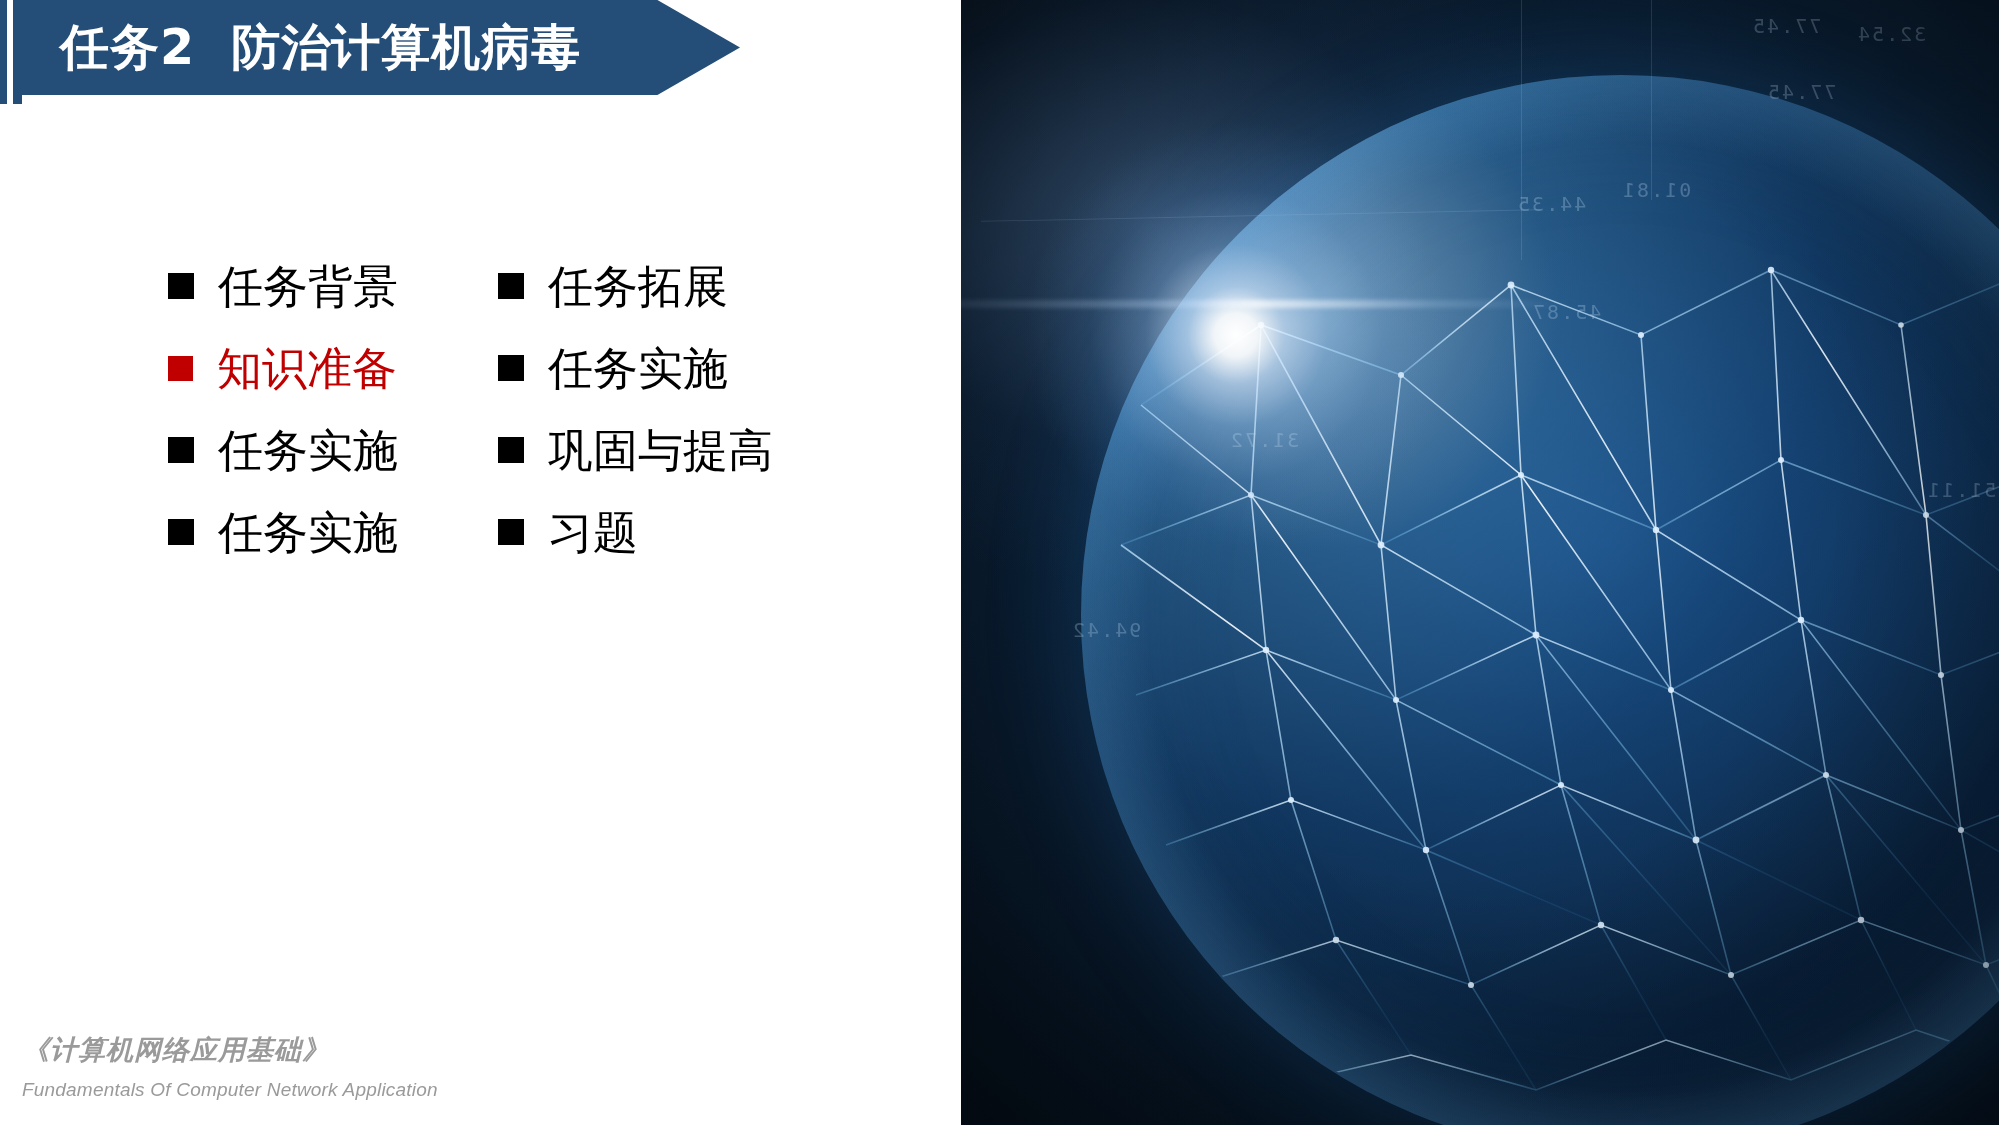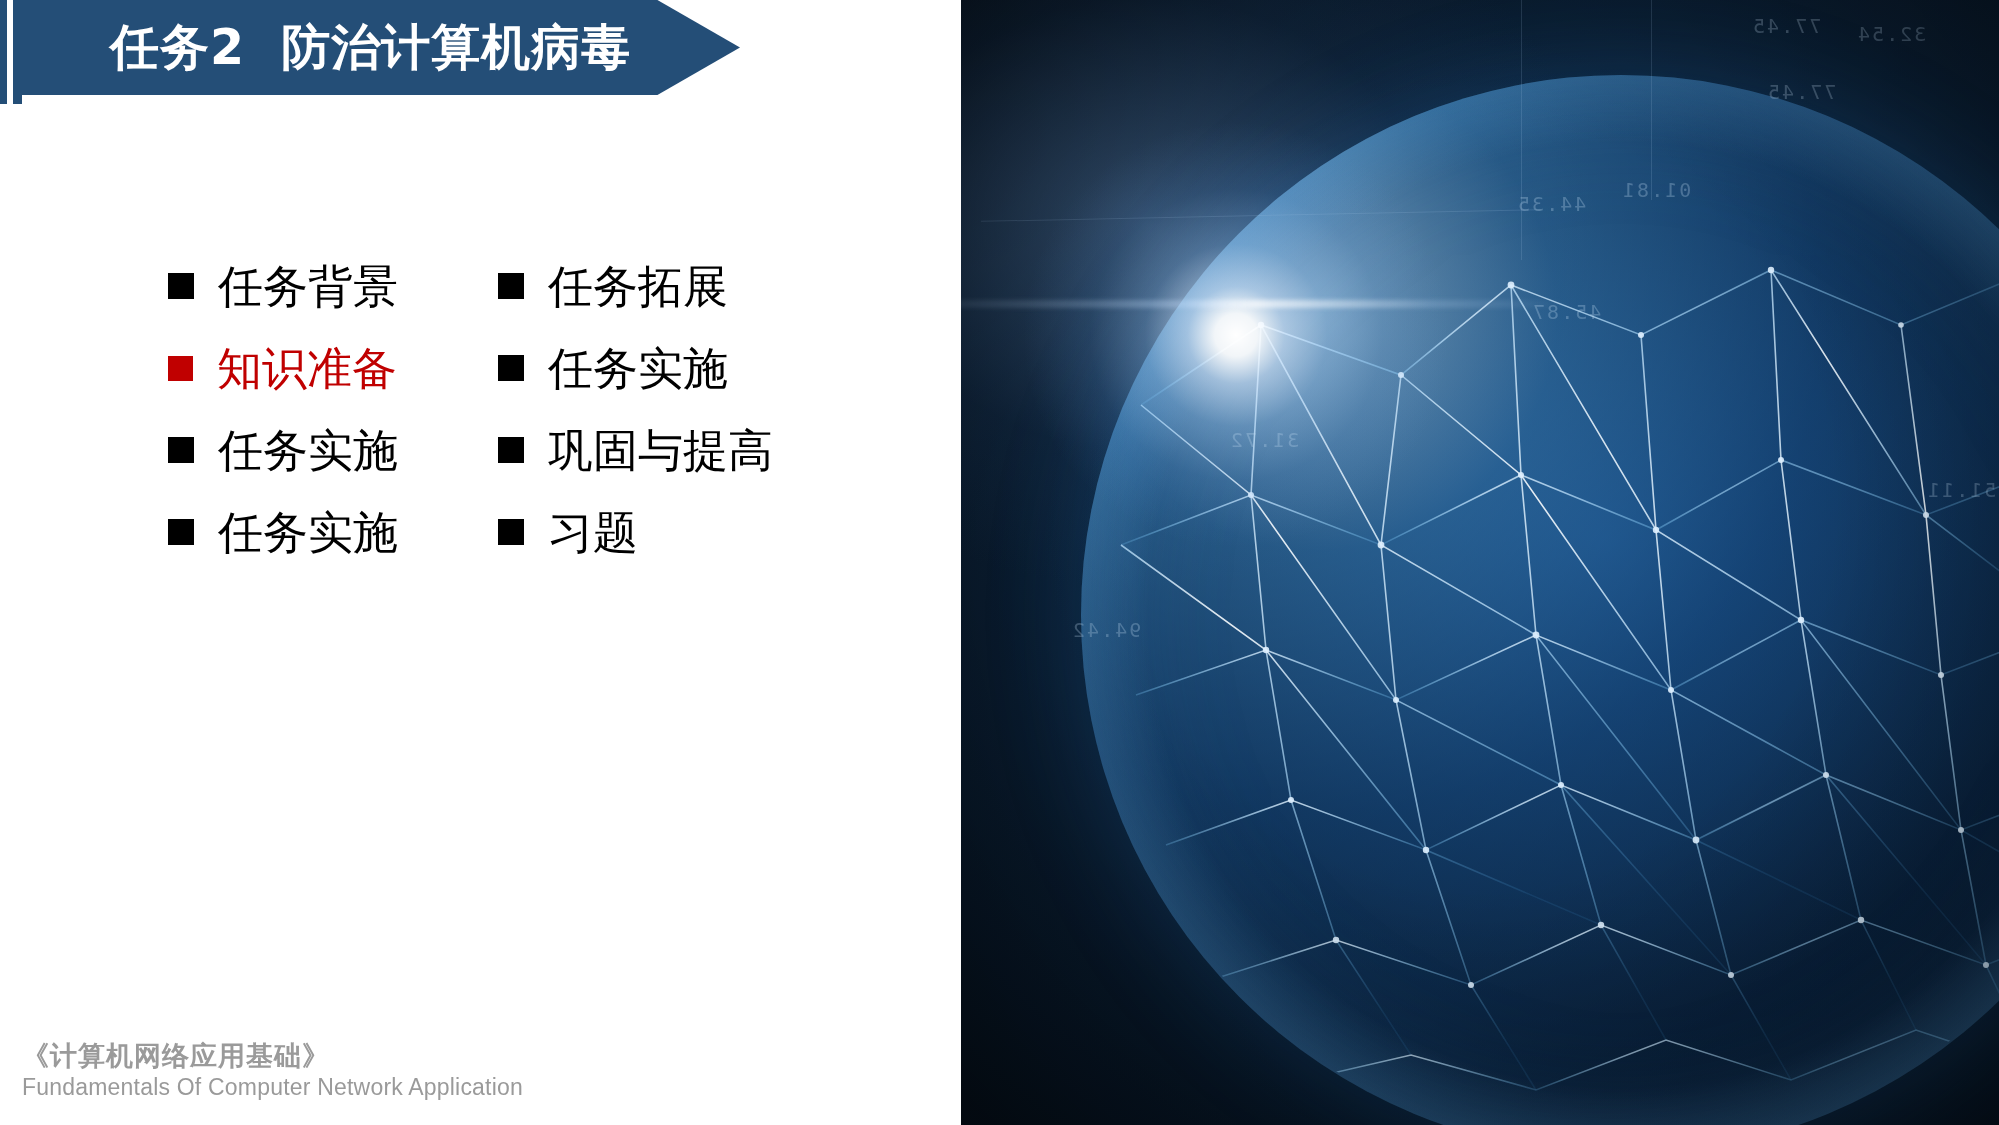--- a/index.html
+++ b/index.html
@@ -23,21 +23,21 @@
     background:#244E77;
     -webkit-clip-path:polygon(0 0, 88.5% 0, 100% 50%, 88.5% 100%, 0 100%);
     clip-path:polygon(0 0, 88.5% 0, 100% 50%, 88.5% 100%, 0 100%);
     display:flex;align-items:center;
   }
   .title-text{
     color:#ffffff;
     font-size:49px;
     font-weight:bold;
     letter-spacing:1px;
-    margin-left:88px;
+    margin-left:38px;
     white-space:pre;
     line-height:1;
     font-family:"DejaVu Sans","Liberation Sans",sans-serif;
   }
 
   
   .content-area{
     position:absolute;left:0;top:150px;width:1048px;height:620px;
   }
   .bullet-grid{
@@ -63,36 +63,36 @@
     font-size:45px;
     color:#000000;
     line-height:1;
     white-space:nowrap;
     font-family:"DejaVu Sans","Liberation Sans",sans-serif;
   }
   .bullet-label.red{color:#C00000;font-weight:normal;}
 
   
   .footer{
-    position:absolute;left:22px;bottom:22px;width:600px;
+    position:absolute;left:22px;bottom:22px;width:600px;font-style:italic;
   }
   .footer-cn{
     font-size:27px;
     font-weight:bold;
     color:#9a9a9a;
     letter-spacing:1px;
     line-height:1.25;
     font-family:"DejaVu Sans","Liberation Sans",sans-serif;
   }
   .footer-en{
-    font-size:23px;
+    font-size:19px;
     color:#9a9a9a;
     letter-spacing:.2px;
     line-height:1.3;
-    margin-top:0;
+    margin-top:12px;
     font-family:"Liberation Sans","DejaVu Sans",sans-serif;
   }
 
   
   .hero{
     position:absolute;left:961px;top:0;width:1038px;height:1125px;
     overflow:hidden;
     background:#0a1724;
   }
   .hero-bg{

